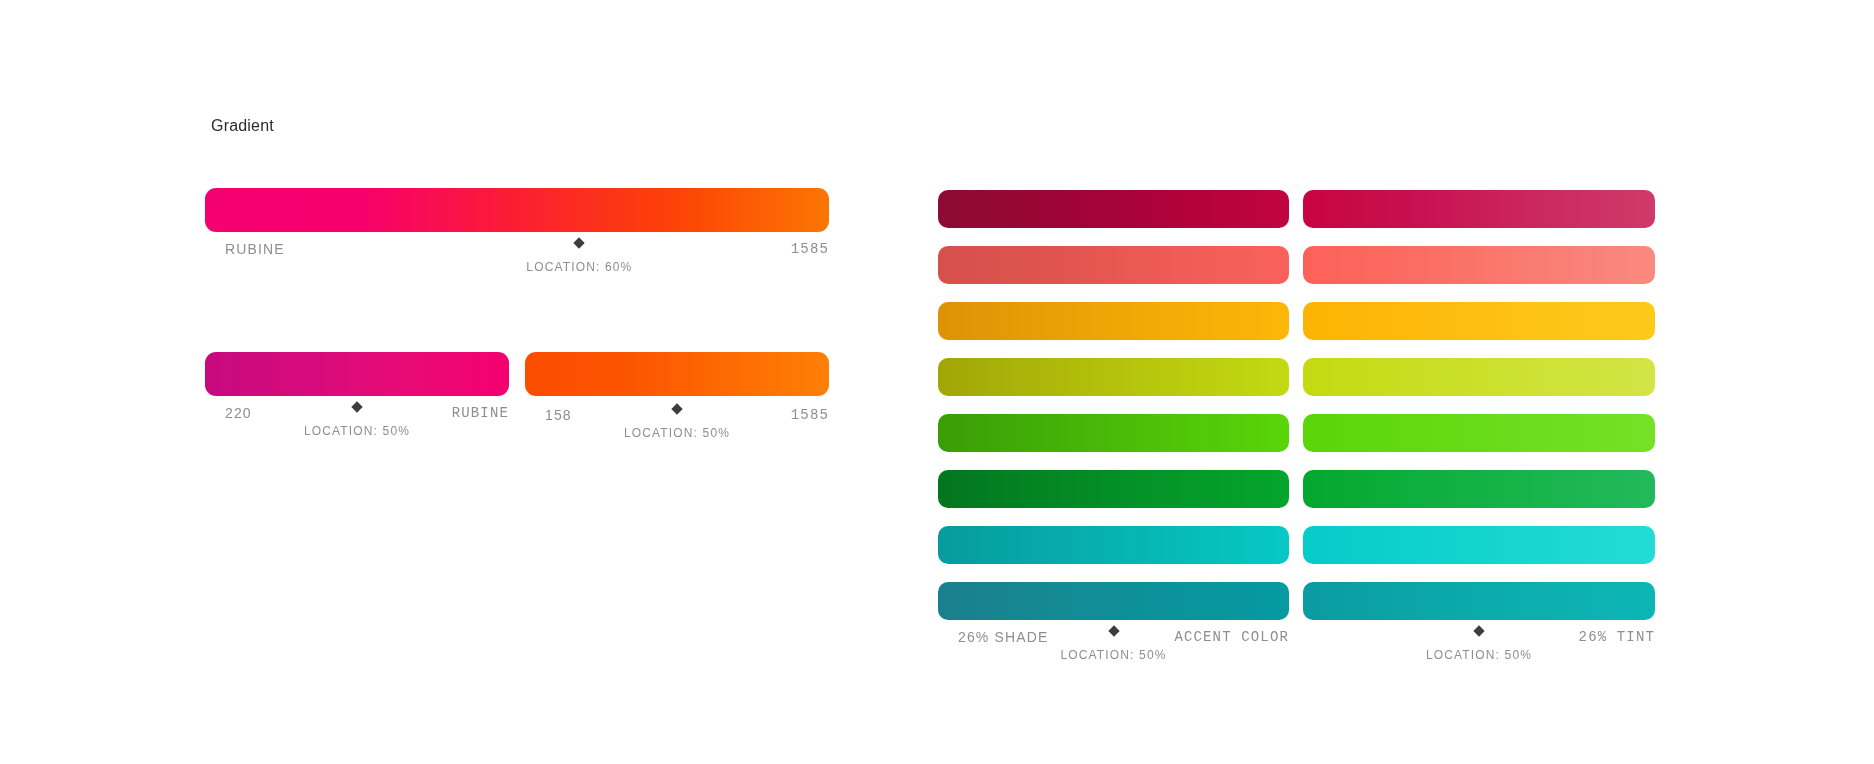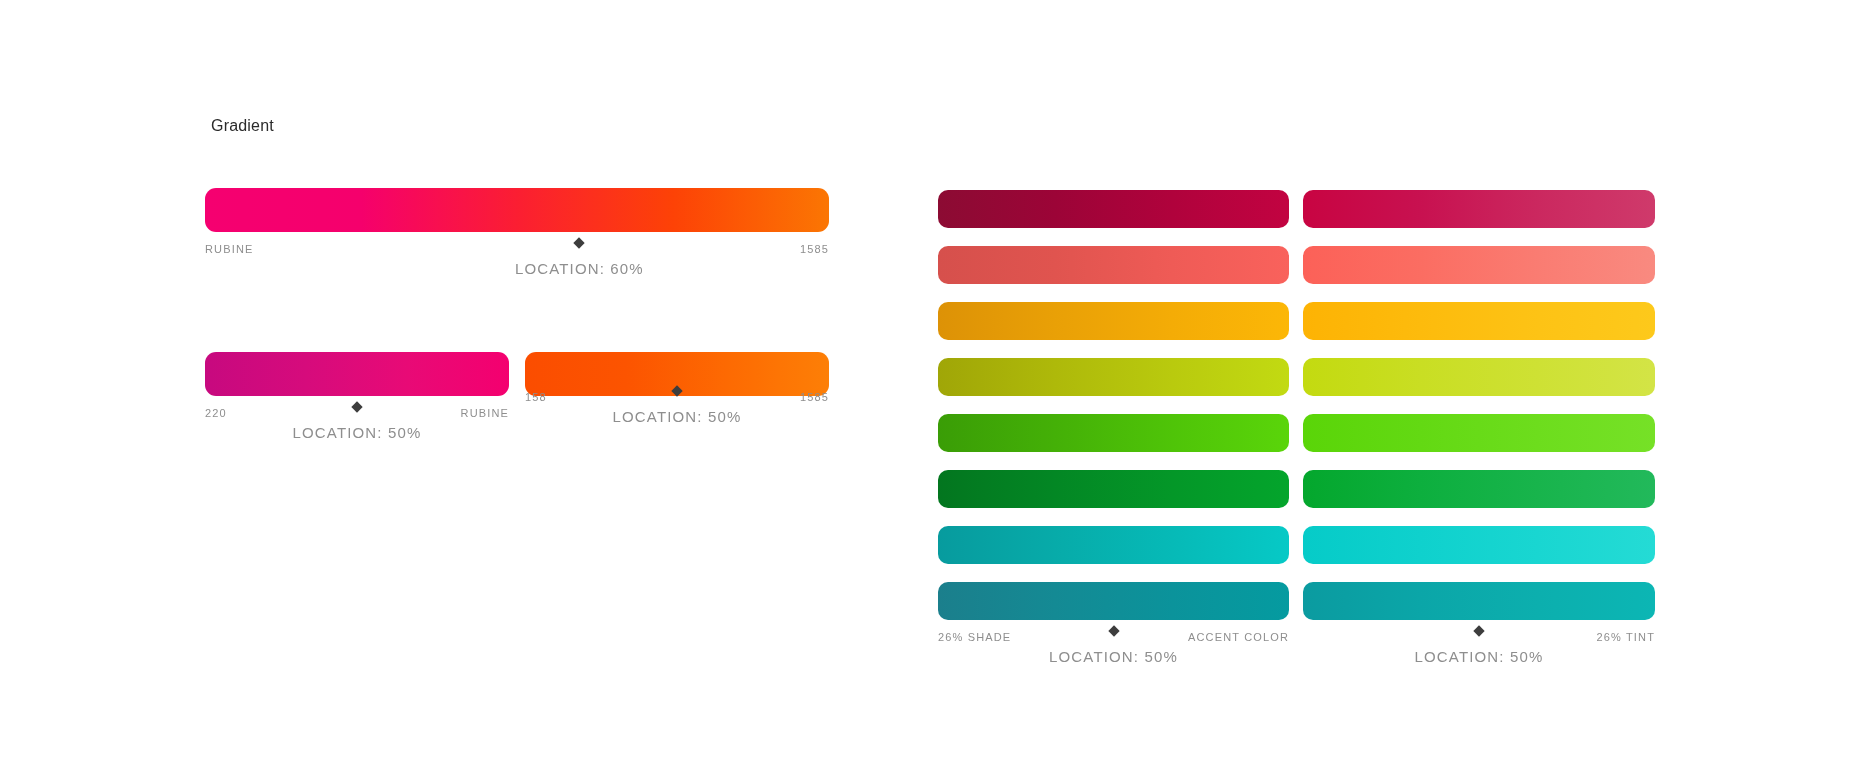--- a/index.html
+++ b/index.html
@@ -33,49 +33,50 @@
   }
 
   
   .axis {
     position: absolute;
     height: 14px;
   }
   .axis-label {
     position: absolute;
     top: 0;
-    font-size: 11px;
+    font-size: 14px;
     letter-spacing: 1.15px;
     color: #8e8e8e;
     white-space: nowrap;
     line-height: 14px;
+    margin-left: 20px;
   }
   .axis-label.left  { left: 0; }
-  .axis-label.right { right: 0; }
+  .axis-label.right { right: 0; font-family: Liberation Mono, monospace; }
   .marker-wrap {
     position: absolute;
     left: 50%;
     transform: translateX(-50%);
     top: -5px;
     width: 12px;
     height: 12px;
   }
   .diamond {
     width: 8px;
     height: 8px;
     background: #3d3d3d;
     transform: rotate(45deg);
     margin: 2px;
   }
   .loc-label {
     position: absolute;
     left: 50%;
     transform: translateX(-50%);
     top: 18px;
-    font-size: 15px;
+    font-size: 12px;
     letter-spacing: 1.15px;
     color: #8e8e8e;
     white-space: nowrap;
     text-align: center;
   }
 
   
   .swatch {
     position: absolute;
     height: 38px;
@@ -103,21 +104,21 @@
   <div class="axis" id="axis-1" style="left: 205px; top: 406px; width: 304px;">
     <span class="axis-label left">220</span>
     <span class="axis-label right">RUBINE</span>
     <div class="marker-wrap" id="marker-1" style="left: 50%;">
         <div class="diamond"></div>
       </div>
     <span class="loc-label" id="loc-1" style="left: 50%;">LOCATION: 50%</span>
   </div>
 
   <div class="bar" id="bar-2" style="left: 525px; top: 352px; width: 304px; height: 44px; background: linear-gradient(90deg, rgb(251, 77, 0), rgb(252, 84, 0), rgb(253, 106, 2), rgb(253, 127, 6));"></div>
-  <div class="axis" id="axis-2" style="left: 525px; top: 390px; width: 304px;">
+  <div class="axis" id="axis-2" style="left: 525px; top: 408px; width: 304px;">
     <span class="axis-label left">158</span>
     <span class="axis-label right">1585</span>
     <div class="marker-wrap" id="marker-2" style="left: 50%;">
         <div class="diamond"></div>
       </div>
     <span class="loc-label" id="loc-2" style="left: 50%;">LOCATION: 50%</span>
   </div>
 
 </div>
 

